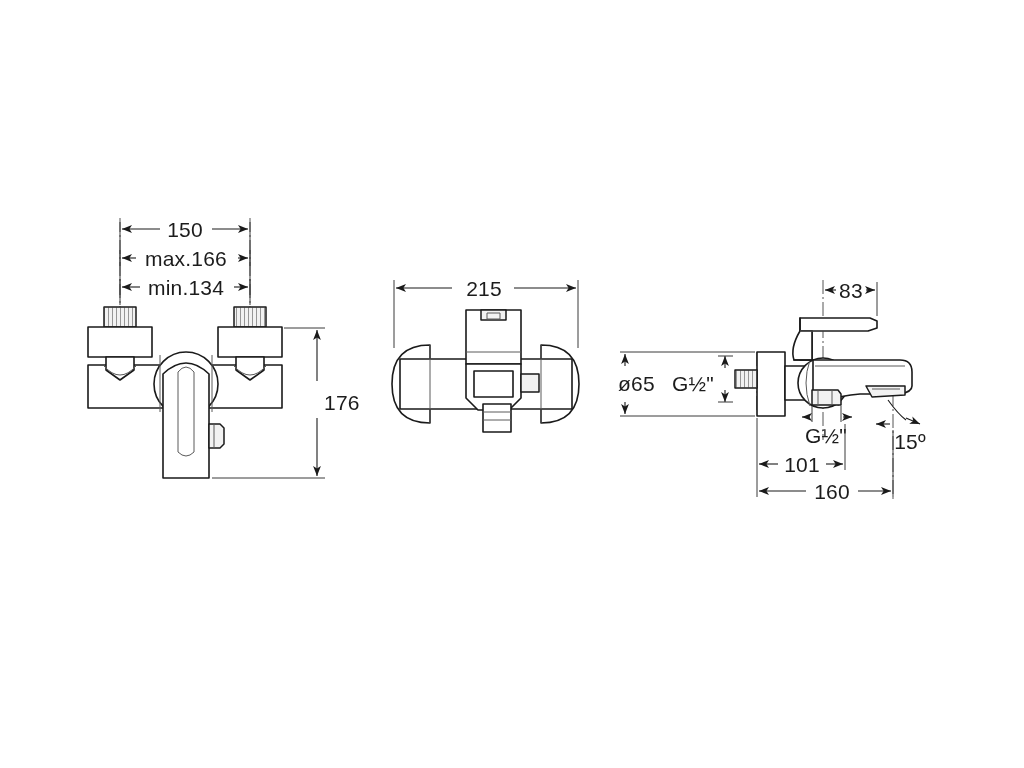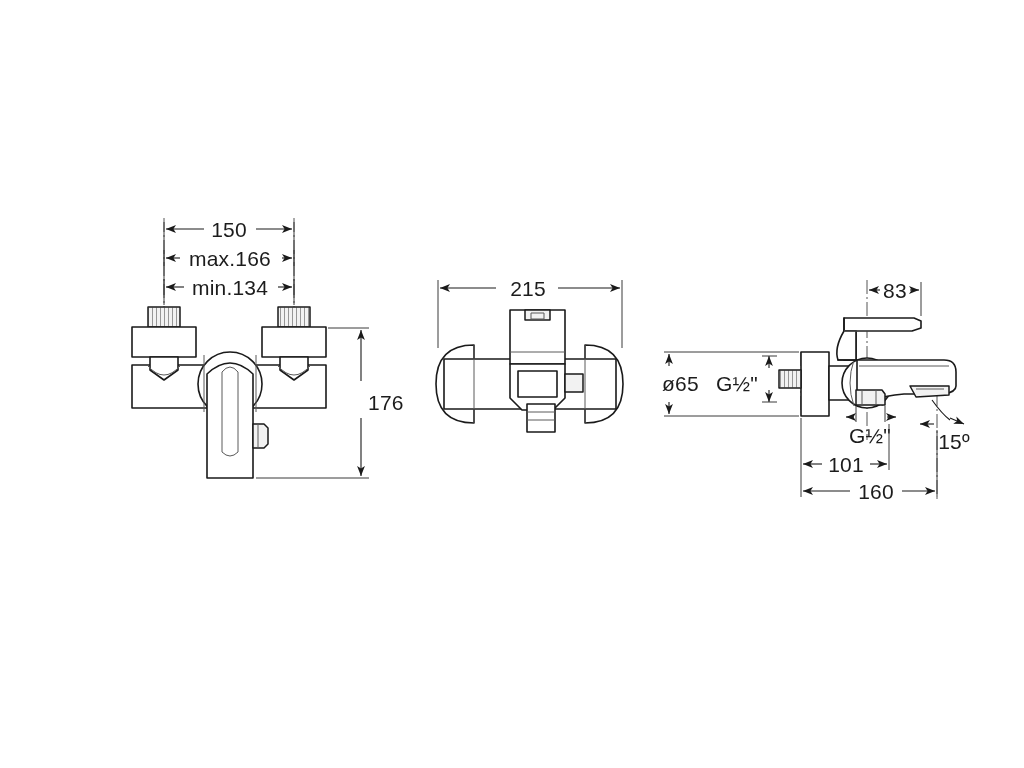--- a/index.html
+++ b/index.html
@@ -14,21 +14,20 @@
     font-family: "Liberation Sans", sans-serif;
     overflow: hidden;
     position: relative;
   }
   #drawing-root {
     position: absolute;
     left: 0;
     top: 0;
     width: 848px;
     height: 768px;
-    padding-left: 44px;
   }
   svg.sheet {
     display: block;
     width: 1024px;
     height: 768px;
     background: #ffffff;
   }
   .dimtext {
     font-family: "Liberation Sans", sans-serif;
     font-size: 21px;

